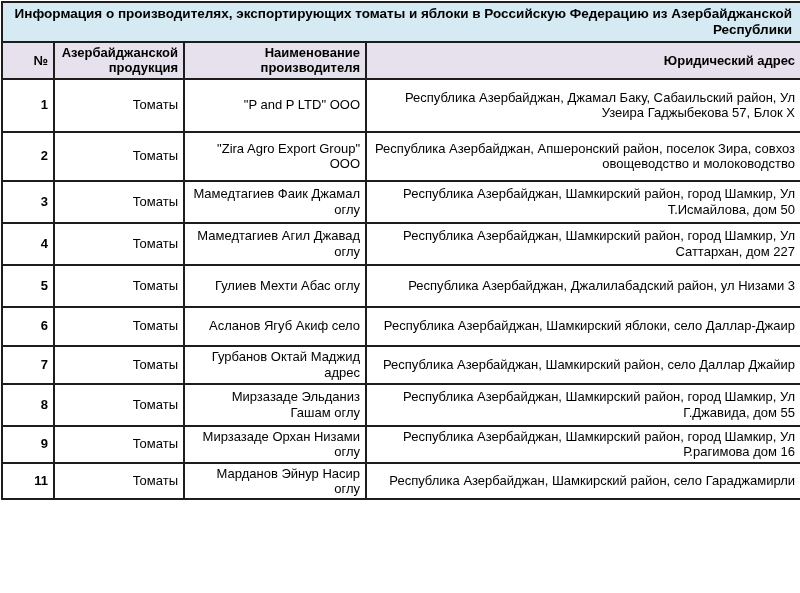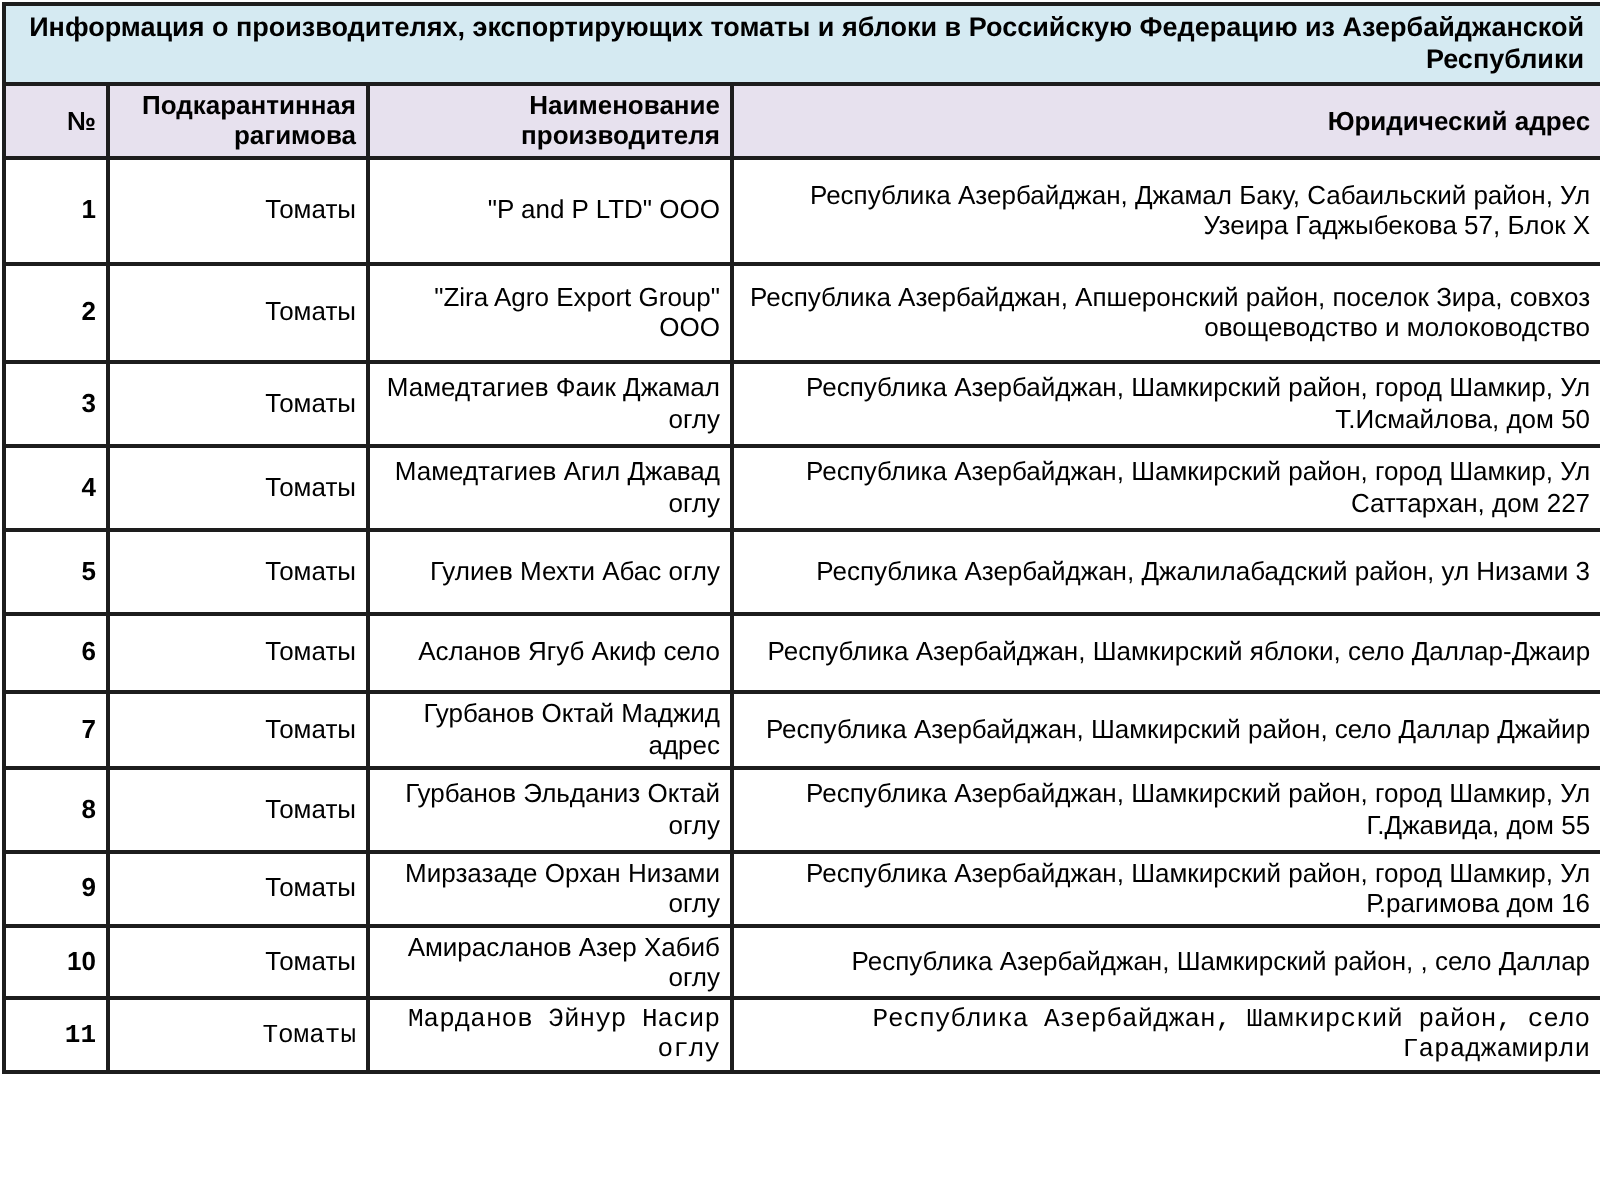--- a/index.html
+++ b/index.html
@@ -72,21 +72,21 @@
       <col class="c-prod">
       <col class="c-name">
       <col class="c-addr">
   </colgroup>
   <tbody>
     <tr class="title-row">
       <td colspan="4">Информация о производителях, экспортирующих томаты и яблоки в Российскую Федерацию из Азербайджанской Республики</td>
     </tr>
     <tr class="header-row">
       <td>№</td>
-      <td>Подкарантинная рагимова</td>
+      <td>Азербайджанской продукция</td>
       <td>Наименование производителя</td>
       <td>Юридический адрес</td>
     </tr>
 
     <tr class="data-row">
       <td class="num-cell">1</td>
       <td>Томаты</td>
       <td>"P and P LTD" ООО</td>
       <td>Республика Азербайджан, Джамал Баку, Сабаильский район, Ул Узеира Гаджыбекова 57, Блок Х</td>
     </tr>
@@ -122,34 +122,28 @@
     </tr>
     <tr class="data-row">
       <td class="num-cell">7</td>
       <td>Томаты</td>
       <td>Гурбанов Октай Маджид адрес</td>
       <td>Республика Азербайджан, Шамкирский район, село Даллар Джайир</td>
     </tr>
     <tr class="data-row">
       <td class="num-cell">8</td>
       <td>Томаты</td>
-      <td>Гурбанов Эльданиз Октай оглу</td>
+      <td>Мирзазаде Эльданиз Гашам оглу</td>
       <td>Республика Азербайджан, Шамкирский район, город Шамкир, Ул Г.Джавида, дом 55</td>
     </tr>
     <tr class="data-row">
       <td class="num-cell">9</td>
       <td>Томаты</td>
       <td>Мирзазаде Орхан Низами оглу</td>
       <td>Республика Азербайджан, Шамкирский район, город Шамкир, Ул Р.рагимова дом 16</td>
-    </tr>
-    <tr class="data-row">
-      <td class="num-cell">10</td>
-      <td>Томаты</td>
-      <td>Амирасланов Азер Хабиб оглу</td>
-      <td>Республика Азербайджан, Шамкирский район, , село Даллар</td>
     </tr>
     <tr class="data-row">
       <td class="num-cell">11</td>
       <td>Томаты</td>
       <td>Марданов Эйнур Насир оглу</td>
       <td>Республика Азербайджан, Шамкирский район, село Гараджамирли</td>
     </tr>
   </tbody>
 </table>
 

